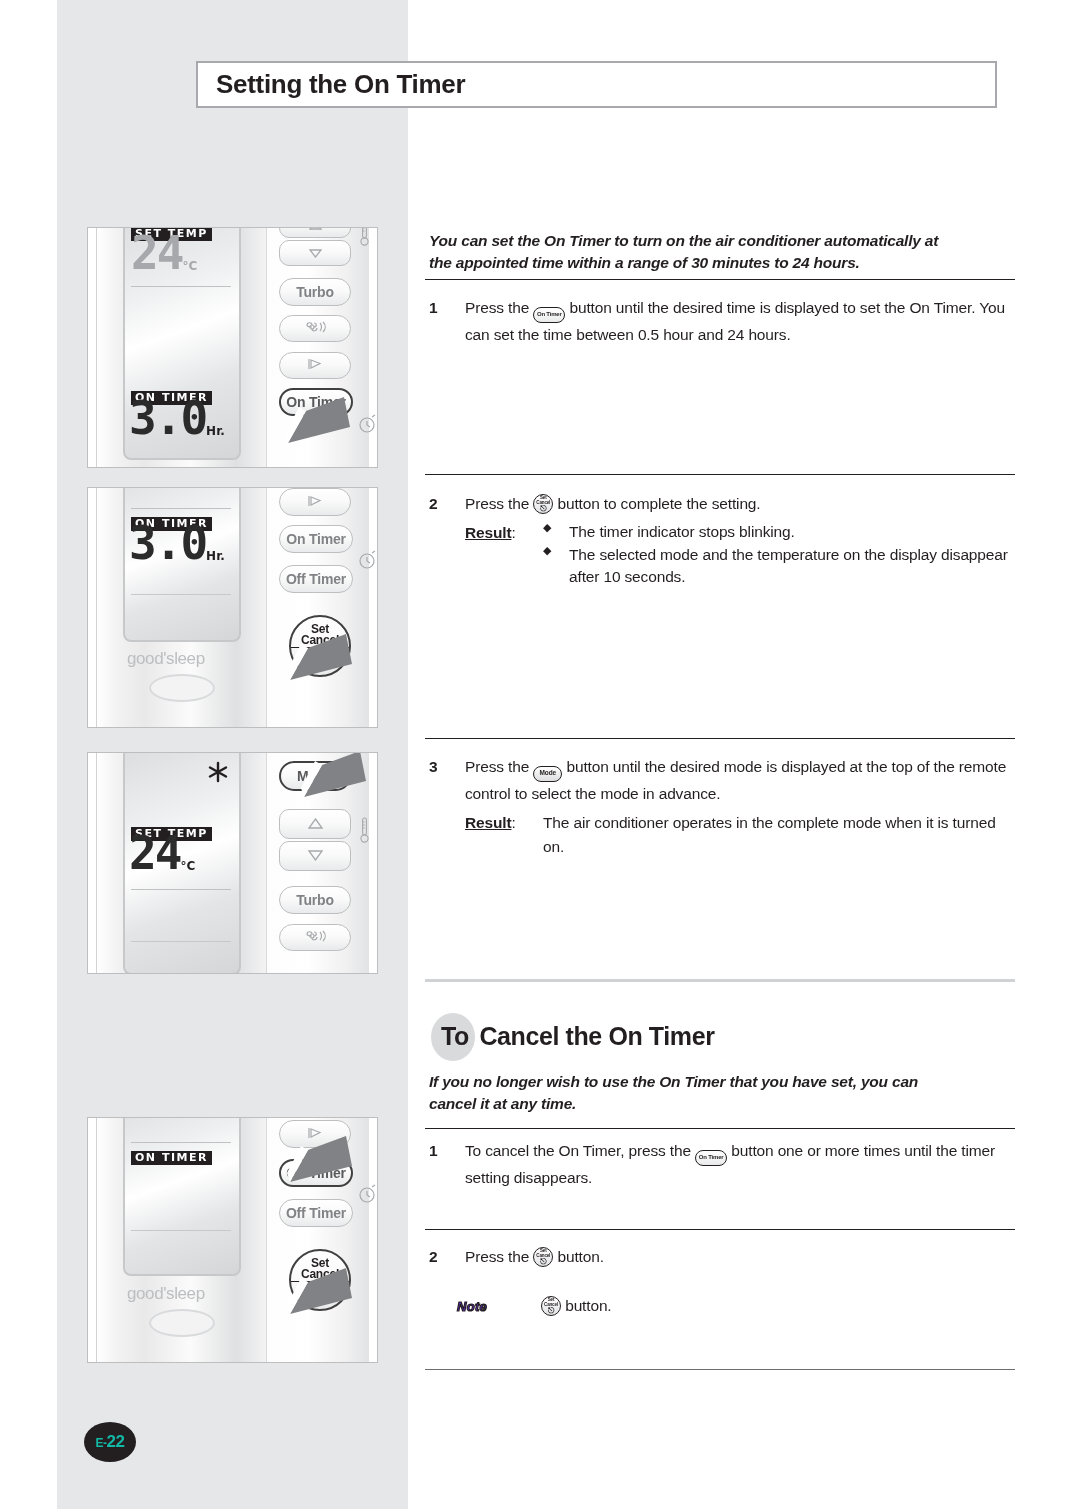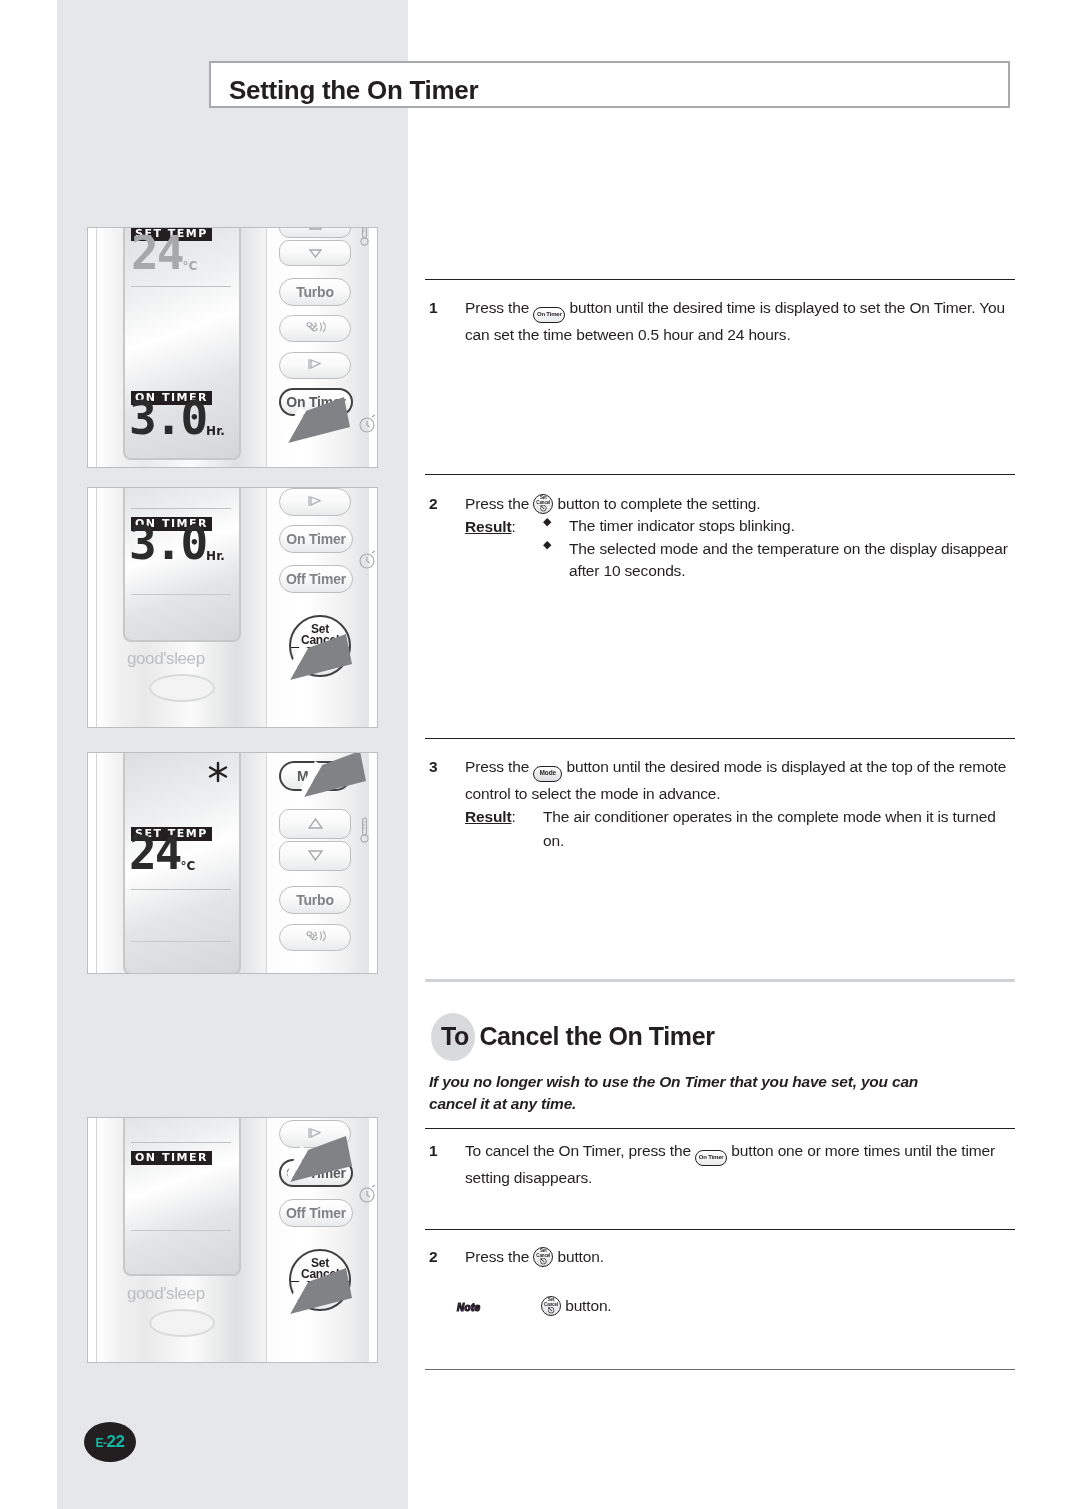--- a/index.html
+++ b/index.html
@@ -4,23 +4,23 @@
 <style>
   html,body{margin:0;padding:0;}
   body{
     width:1080px;height:1509px;position:relative;background:#ffffff;
     font-family:"Liberation Sans",sans-serif;color:#231f20;overflow:hidden;
   }
   .gray-band{position:absolute;left:57px;top:0;width:351px;height:1509px;background:#e6e7e8;}
 
   
   .page-title-box{
-    position:absolute;left:209px;top:61px;width:801px;height:47px;
+    position:absolute;left:196px;top:61px;width:801px;height:47px;
     background:#ffffff;border:2px solid #a7a9ac;box-sizing:border-box;
-    display:flex;align-items:flex-end;
+    display:flex;align-items:center;
   }
   .page-title-box .title{
     font-size:26px;font-weight:bold;letter-spacing:-0.3px;padding-left:18px;color:#231f20;
   }
 
   
   .remote-panel{position:absolute;background:#ffffff;border:1px solid #bcbec0;box-sizing:border-box;overflow:hidden;}
   .rp1{left:87px;top:227px;width:291px;height:241px;}
   .rp2{left:87px;top:487px;width:291px;height:241px;}
   .rp3{left:87px;top:752px;width:291px;height:222px;}
@@ -67,36 +67,36 @@
   .clockicon{position:absolute;width:20px;height:20px;}
   .lead{
     position:absolute;font-style:italic;font-weight:bold;font-size:15.5px;line-height:1.45;
     letter-spacing:-0.2px;color:#231f20;
   }
   .rule{position:absolute;left:425px;width:590px;height:1px;background:#231f20;}
   .rule.thick{height:3px;background:#d1d2d4;}
   .step{position:absolute;font-size:15.5px;line-height:1.5;letter-spacing:-0.15px;}
   .step .num{position:absolute;left:0;top:0;font-weight:bold;font-size:15.5px;}
   .step .body{margin-left:36px;}
-  .result-row{display:flex;}
+  .result-row{display:flex;margin-top:6px;}
   .result-label{width:78px;flex:none;}
   .result-label u{text-decoration:underline;font-weight:bold;}
   .bullets{margin:0;padding:0;list-style:none;}
   .bullets li{position:relative;padding-left:26px;margin-bottom:1px;line-height:1.42;}
   .bullets li:before{content:"\25C6";position:absolute;left:0;top:-1px;font-size:11px;}
 
   .sect-heading{position:absolute;font-size:25px;font-weight:bold;letter-spacing:-0.4px;color:#231f20;}
   .sect-heading .to-ell{
     position:relative;display:inline-block;padding:0 4px;
   }
   .sect-heading .to-ell:before{
     content:"";position:absolute;left:-6px;top:-9px;width:44px;height:48px;
     background:#d9dadb;border-radius:50%;z-index:-1;
   }
-  .note-word{font-style:italic;font-weight:bold;font-size:10px;
+  .note-word{font-style:italic;font-weight:bold;font-size:13px;
     color:#6d28d9;-webkit-text-stroke:1.2px #231f20;letter-spacing:0.3px;}
 
   .page-badge{position:absolute;left:84px;top:1422px;width:52px;height:40px;
     background:#231f20;border-radius:50%;display:flex;align-items:center;justify-content:center;}
   .page-badge span{color:#14b8a6;font-size:17px;font-weight:bold;letter-spacing:-0.5px;}
   .page-badge .pfx{font-size:12px;}
 
   
   .ic{display:inline-block;vertical-align:-3px;}
   .ic-ontimer{width:30px;height:14px;border:1.4px solid #231f20;border-radius:8px;
@@ -400,21 +400,22 @@
   </div>
   <div class="cursor" style="left:198px;top:150px;">
     <svg width="66" height="54" viewBox="0 0 66 54">
       <polygon points="60,0 66,30 4,46 22,14" fill="#808285"></polygon>
       <polygon points="22,14 4,46 1,37 15,10" fill="#ffffff"></polygon>
     </svg>
   </div>
 </div>
 
 <div class="lead" style="left:429px;top:230px;width:590px;">
-  <br>
+  <span>You can set the On Timer to turn on the air conditioner automatically at</span><br>
+  <span>the appointed time within a range of 30 minutes to 24 hours.</span>
 </div>
 
 <div class="rule" style="top:279px;"></div>
 
 <div class="step" style="left:429px;top:296px;width:590px;">
   <span class="num">1</span>
   <div class="body">
     <span>Press the</span>
     <span class="ic ic-ontimer"><span>On Timer</span></span>
     <span>button until the desired time is displayed to set the On Timer. You can set the time between 0.5 hour and 24 hours.</span>

